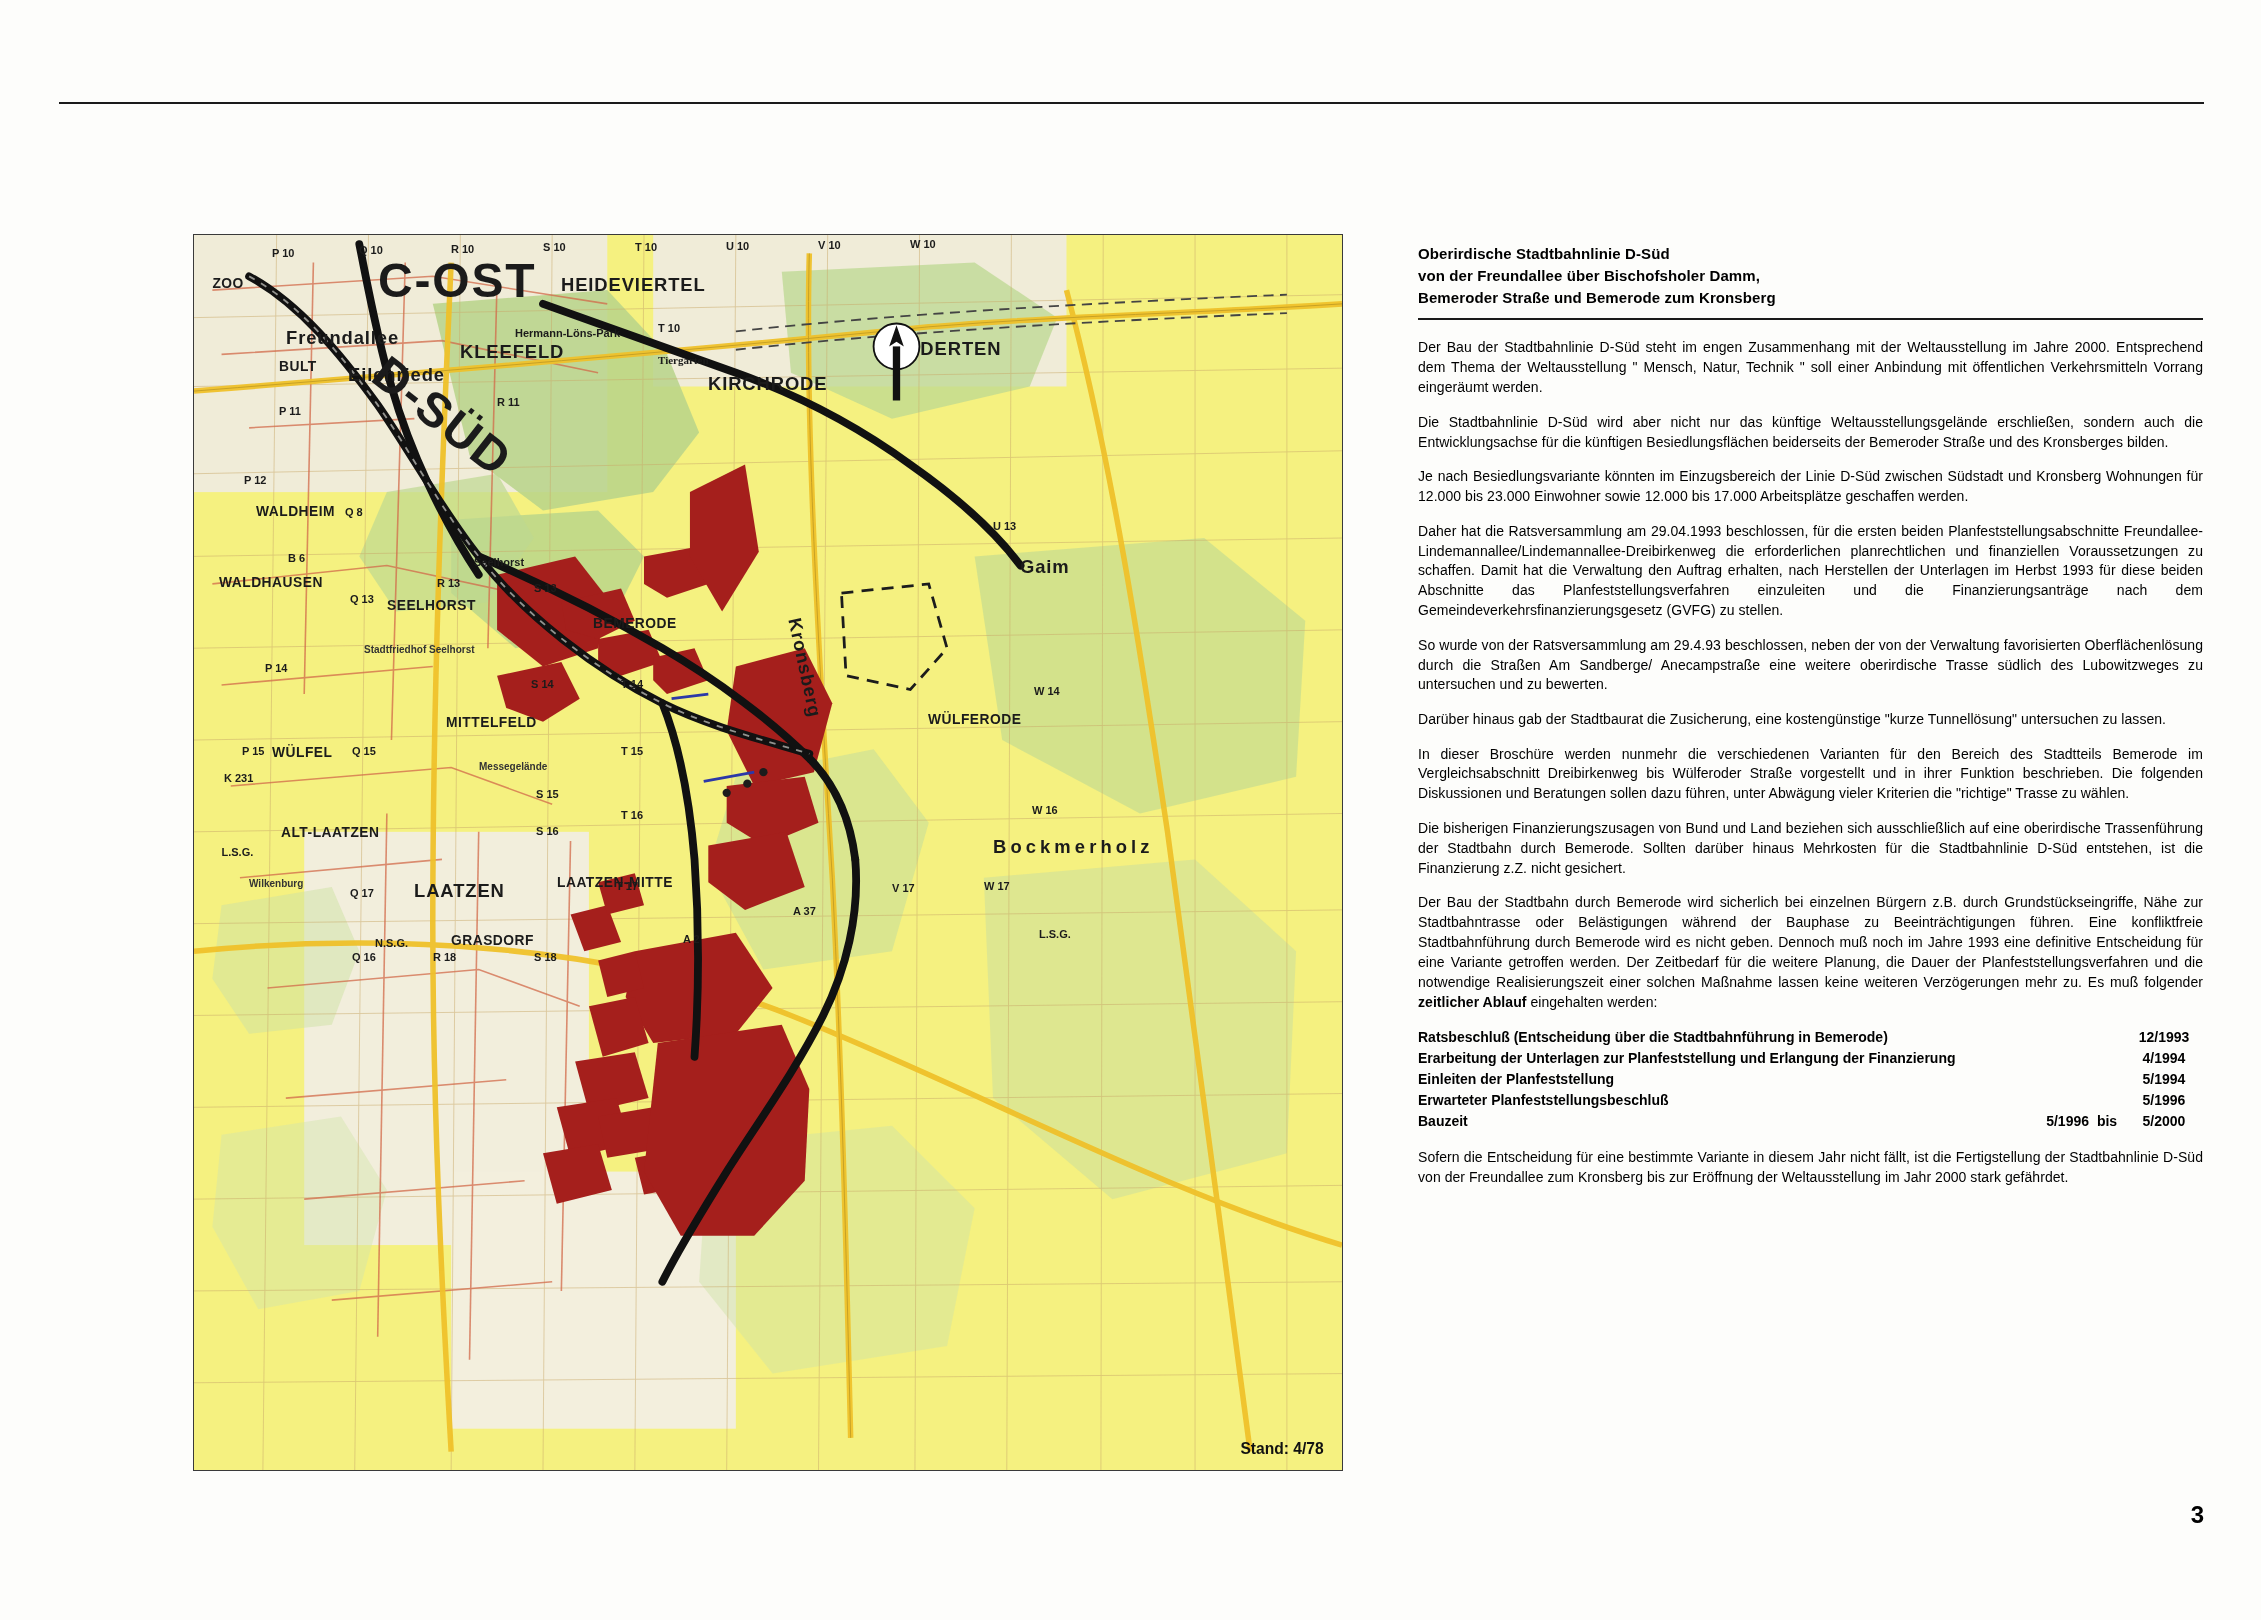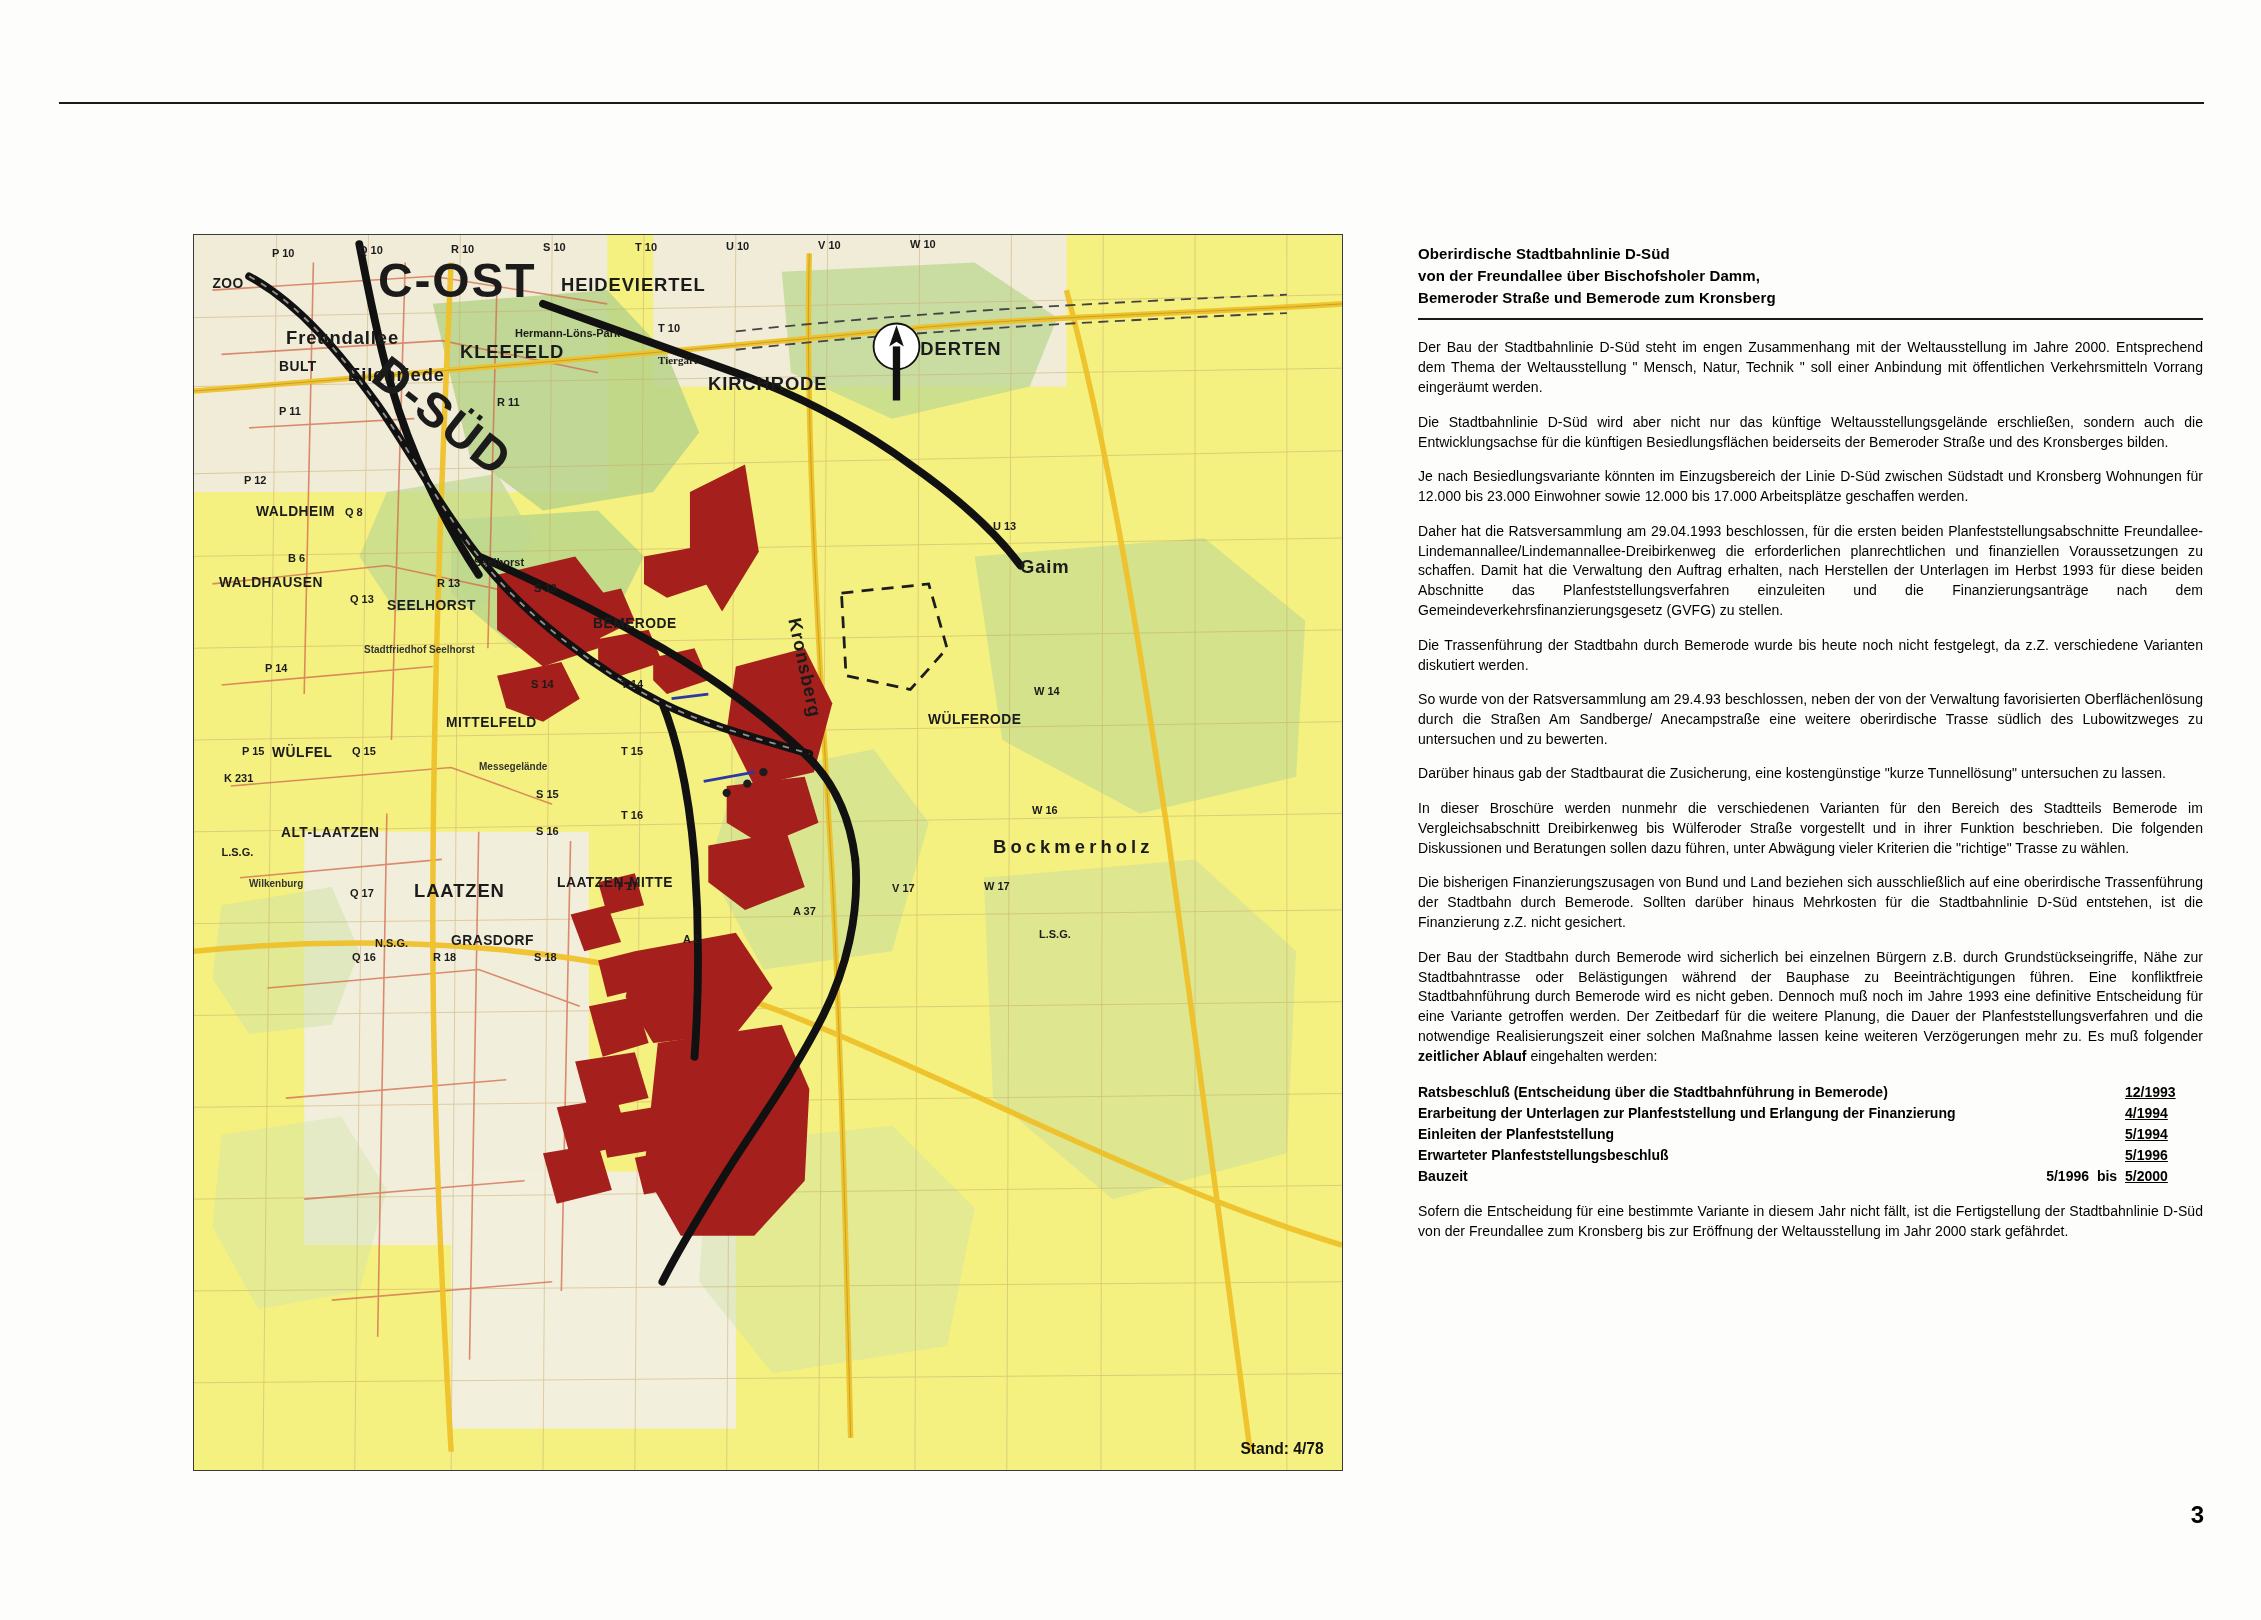--- a/index.html
+++ b/index.html
@@ -133,21 +133,21 @@
   .sched-row {
     display: flex;
     align-items: baseline;
     font-size: 14px;
     font-weight: bold;
     line-height: 1.5;
   }
   .sched-label { flex: 1 1 auto; padding-right: 8.3px; }
   .sched-mid { width: 69px; text-align: right; }
   .sched-sep { width: 36px; text-align: center; }
-  .sched-date { width: 78px; text-align: left; text-decoration: underline; }
+  .sched-date { width: 78px; text-align: center; }
   .bold-inline { font-weight: bold; }
   .page-number {
     position: absolute;
     right: 57px;
     top: 1501px;
     font-size: 24px;
     font-weight: bold;
   }
 </style>
 </head>
@@ -393,21 +393,20 @@
       <div>Oberirdische Stadtbahnlinie D-Süd</div>
       <div>von der Freundallee über Bischofsholer Damm,</div>
       <div>Bemeroder Straße und Bemerode zum Kronsberg</div>
     </div>
     <div class="title-rule"></div>
 
     <p class="para">Der Bau der Stadtbahnlinie D-Süd steht im engen Zusammenhang mit der Weltausstellung im Jahre 2000. Entsprechend dem Thema der Weltausstellung " Mensch, Natur, Technik " soll einer Anbindung mit öffentlichen Verkehrsmitteln Vorrang eingeräumt werden.</p>
     <p class="para">Die Stadtbahnlinie D-Süd wird aber nicht nur das künftige Weltausstellungsgelände erschließen, sondern auch die Entwicklungsachse für die künftigen Besiedlungsflächen beiderseits der Bemeroder Straße und des Kronsberges bilden.</p>
     <p class="para">Je nach Besiedlungsvariante könnten im Einzugsbereich der Linie D-Süd zwischen Südstadt und Kronsberg Wohnungen für 12.000 bis 23.000 Einwohner sowie 12.000 bis 17.000 Arbeitsplätze geschaffen werden.</p>
     <p class="para">Daher hat die Ratsversammlung am 29.04.1993 beschlossen, für die ersten beiden Planfeststellungsabschnitte Freundallee-Lindemannallee/Lindemannallee-Dreibirkenweg die erforderlichen planrechtlichen und finanziellen Voraussetzungen zu schaffen. Damit hat die Verwaltung den Auftrag erhalten, nach Herstellen der Unterlagen im Herbst 1993 für diese beiden Abschnitte das Planfeststellungsverfahren einzuleiten und die Finanzierungsanträge nach dem Gemeindeverkehrsfinanzierungsgesetz (GVFG) zu stellen.</p>
-    <p class="para">Die Trassenführung der Stadtbahn durch Bemerode wurde bis heute noch nicht festgelegt, da z.Z. verschiedene Varianten diskutiert werden.</p>
     <p class="para">So wurde von der Ratsversammlung am 29.4.93 beschlossen, neben der von der Verwaltung favorisierten Oberflächenlösung durch die Straßen Am Sandberge/ Anecampstraße eine weitere oberirdische Trasse südlich des Lubowitzweges zu untersuchen und zu bewerten.</p>
     <p class="para">Darüber hinaus gab der Stadtbaurat die Zusicherung, eine kostengünstige "kurze Tunnellösung" untersuchen zu lassen.</p>
     <p class="para">In dieser Broschüre werden  nunmehr die verschiedenen Varianten für den Bereich des Stadtteils Bemerode im Vergleichsabschnitt Dreibirkenweg bis Wülferoder Straße vorgestellt und in ihrer Funktion beschrieben. Die folgenden Diskussionen und Beratungen sollen dazu führen, unter Abwägung vieler Kriterien die "richtige" Trasse zu wählen.</p>
     <p class="para">Die bisherigen Finanzierungszusagen von Bund und Land beziehen sich ausschließlich auf eine oberirdische Trassenführung der Stadtbahn durch Bemerode. Sollten darüber hinaus Mehrkosten für die Stadtbahnlinie D-Süd entstehen, ist die Finanzierung z.Z. nicht gesichert.</p>
 
     <p class="para"><span>Der Bau der Stadtbahn durch Bemerode wird sicherlich bei einzelnen Bürgern z.B. durch Grundstückseingriffe, Nähe zur Stadtbahntrasse oder Belästigungen während der Bauphase zu Beeinträchtigungen führen. Eine konfliktfreie Stadtbahnführung durch Bemerode wird es nicht geben. Dennoch muß noch im Jahre 1993 eine definitive Entscheidung für eine Variante getroffen werden. Der Zeitbedarf für die weitere Planung, die Dauer der Planfeststellungsverfahren und die notwendige Realisierungszeit einer solchen Maßnahme lassen keine weiteren Verzögerungen mehr zu. Es muß folgender </span><span class="bold-inline">zeitlicher Ablauf</span><span> eingehalten werden:</span></p>
 
     <div class="schedule">
       <div class="sched-row">
         <span class="sched-label">Ratsbeschluß (Entscheidung über die Stadtbahnführung in Bemerode)</span>

